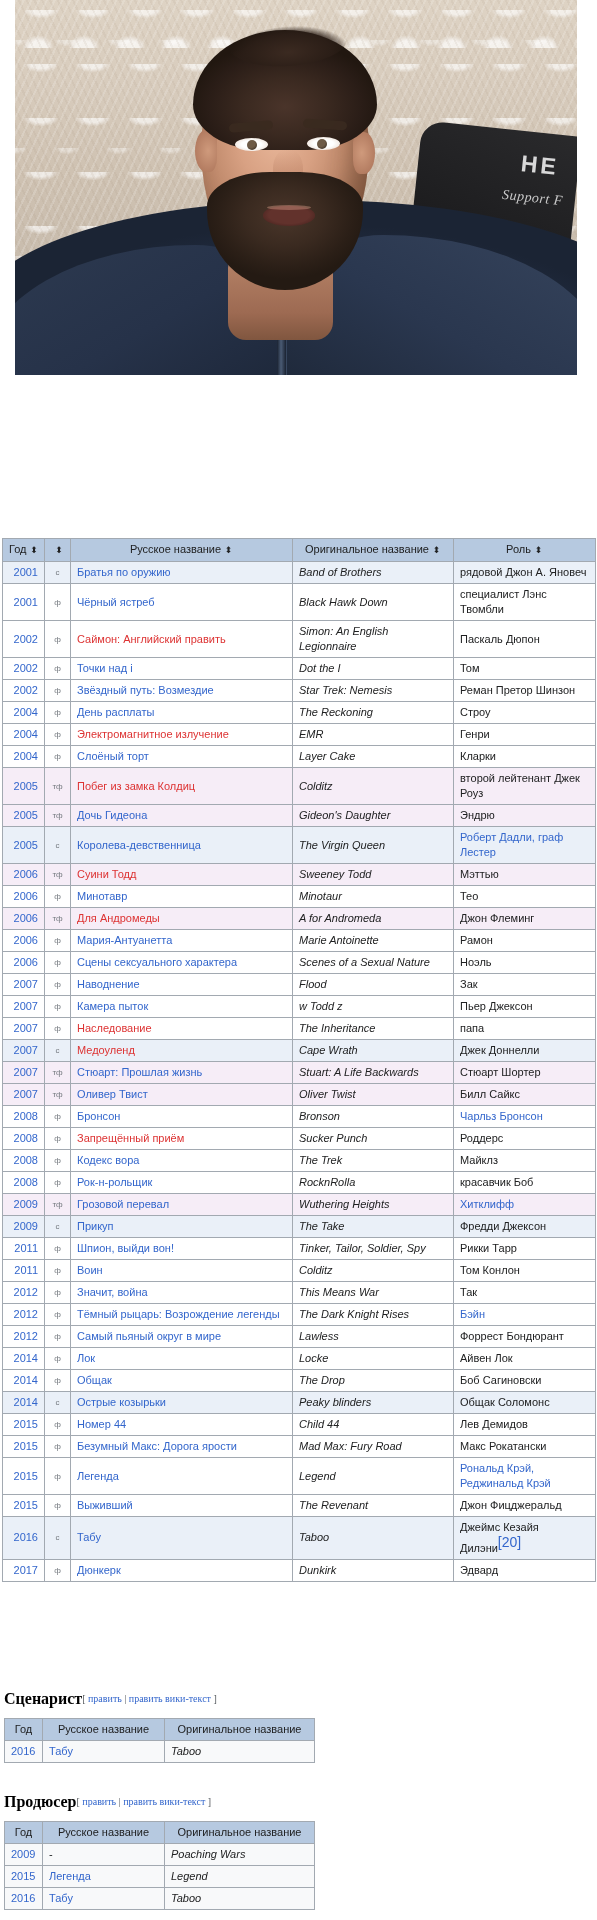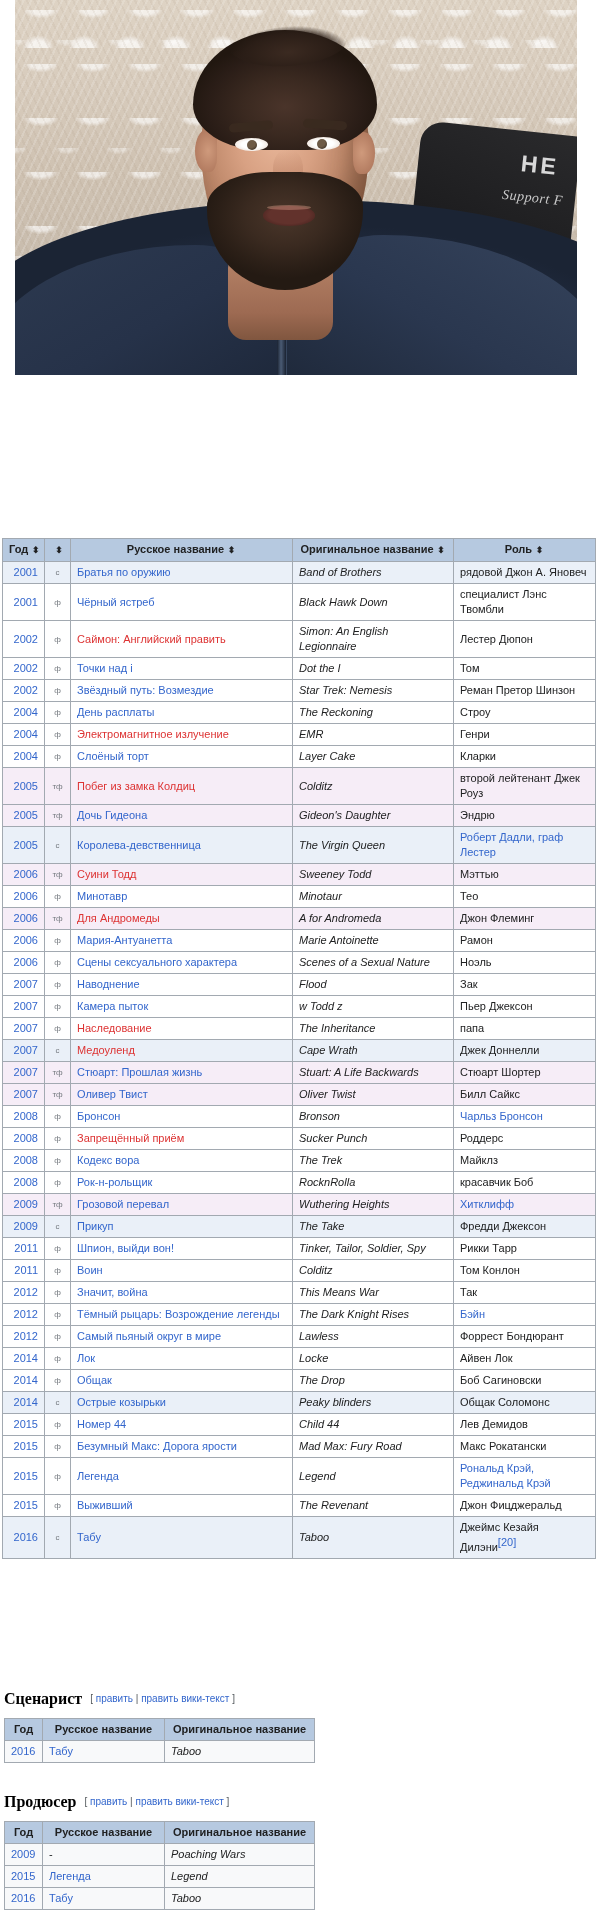--- a/index.html
+++ b/index.html
@@ -178,25 +178,25 @@
   .section-head {
     position: absolute;
     left: 4px;
     font-family: "Liberation Serif", serif;
     font-weight: bold;
     font-size: 16px;
     color: #000;
     white-space: nowrap;
   }
   .section-head .edit-links {
-    font-family: Liberation Sans, sans-serif;
+    font-family: Liberation Serif, serif;
     font-weight: normal;
     font-size: 10px;
     color: #54595d;
-    margin-left: 8px;
+    margin-left: 0;
     vertical-align: 2px;
   }
   .edit-links a {
     color: #3366cc;
     text-decoration: none;
   }
   .edit-links .sep { color: #54595d; }
 
   
   table.wikitable {
@@ -208,35 +208,35 @@
   table.wikitable th,
   table.wikitable td {
     border: 1px solid #a2a9b1;
     padding: 3px 6px;
     line-height: 15px;
     vertical-align: middle;
   }
   table.wikitable th {
     background: #b6c9e0;
     text-align: center;
-    font-weight: bold;
+    font-weight: normal;
     white-space: nowrap;
   }
   .sort-arrow {
     display: inline-block;
     width: 9px;
     font-size: 9px;
     color: #202122;
     margin-left: 3px;
   }
   a.wl { color: #3366cc; text-decoration: none; }
   a.wl.new { color: #d33; }
   .orig { font-style: italic; }
   .ref {
-    font-size: 11px;
+    font-size: 14px;
     vertical-align: super;
     color: #3366cc;
   }
   .tcode { font-size: 8px; color: #72777d; text-align: center; }
 
   
   tr.kind-f td { background: #ffffff; }
   tr.kind-s td { background: #eaf0f8; }
   tr.kind-tf td { background: #f6edf7; }
 
@@ -344,21 +344,21 @@
           <td class="tcode">ф</td>
           <td><a class="wl" href="#">Чёрный ястреб</a></td>
           <td class="orig">Black Hawk Down</td>
           <td><span>специалист Лэнс Твомбли</span></td>
         </tr>
         <tr class="kind-f">
           <td class="year"><a class="wl" href="#">2002</a></td>
           <td class="tcode">ф</td>
           <td><a class="wl new" href="#">Саймон: Английский править</a></td>
           <td class="orig">Simon: An English Legionnaire</td>
-          <td><span>Лестер Дюпон</span></td>
+          <td><span>Паскаль Дюпон</span></td>
         </tr>
         <tr class="kind-f">
           <td class="year"><a class="wl" href="#">2002</a></td>
           <td class="tcode">ф</td>
           <td><a class="wl" href="#">Точки над i</a></td>
           <td class="orig">Dot the I</td>
           <td><span>Том</span></td>
         </tr>
         <tr class="kind-f">
           <td class="year"><a class="wl" href="#">2002</a></td>
@@ -611,20 +611,27 @@
           <td><a class="wl" href="#">Выживший</a></td>
           <td class="orig">The Revenant</td>
           <td><span>Джон Фицджеральд</span></td>
         </tr>
         <tr class="kind-s">
           <td class="year"><a class="wl" href="#">2016</a></td>
           <td class="tcode">с</td>
           <td><a class="wl" href="#">Табу</a></td>
           <td class="orig">Taboo</td>
           <td><span>Джеймс Кезайя Дилэни</span><sup class="ref">[20]</sup></td>
+        </tr>
+        <tr class="kind-f">
+          <td class="year"><a class="wl" href="#">2017</a></td>
+          <td class="tcode">ф</td>
+          <td><a class="wl" href="#">Дюнкерк</a></td>
+          <td class="orig">Dunkirk</td>
+          <td><span>Эдвард</span></td>
         </tr>
       </tbody>
   </table>
 </div>
 
 <div class="section-head" id="writer-head">
   <span>Сценарист</span><span class="edit-links"><span>[</span> <a class="wl" href="#">править</a> <span class="sep">|</span> <a class="wl" href="#">править вики-текст</a> <span>]</span></span>
 </div>
 <div class="small-table" id="writer-table">
   <table class="wikitable">

